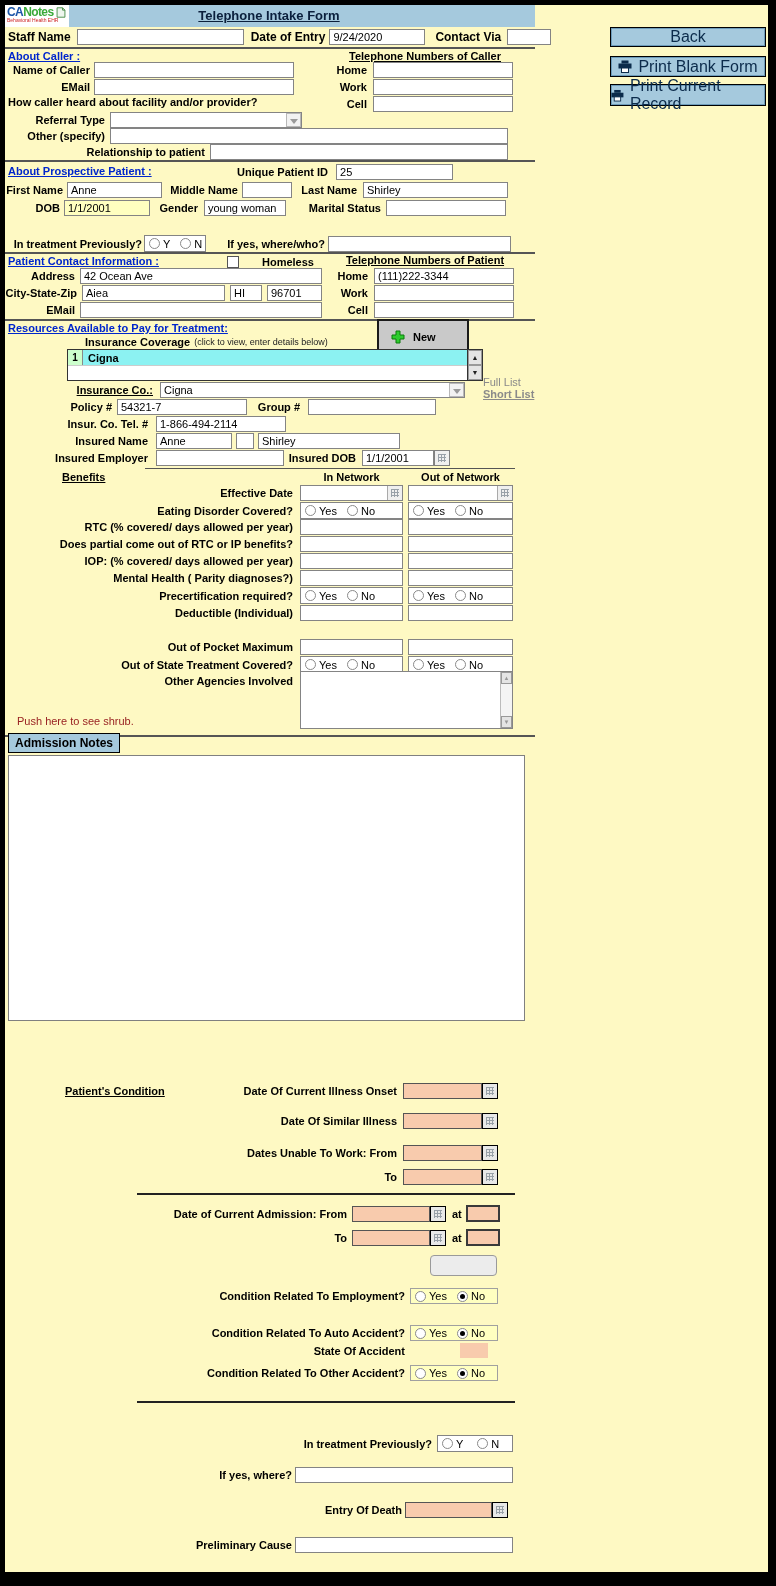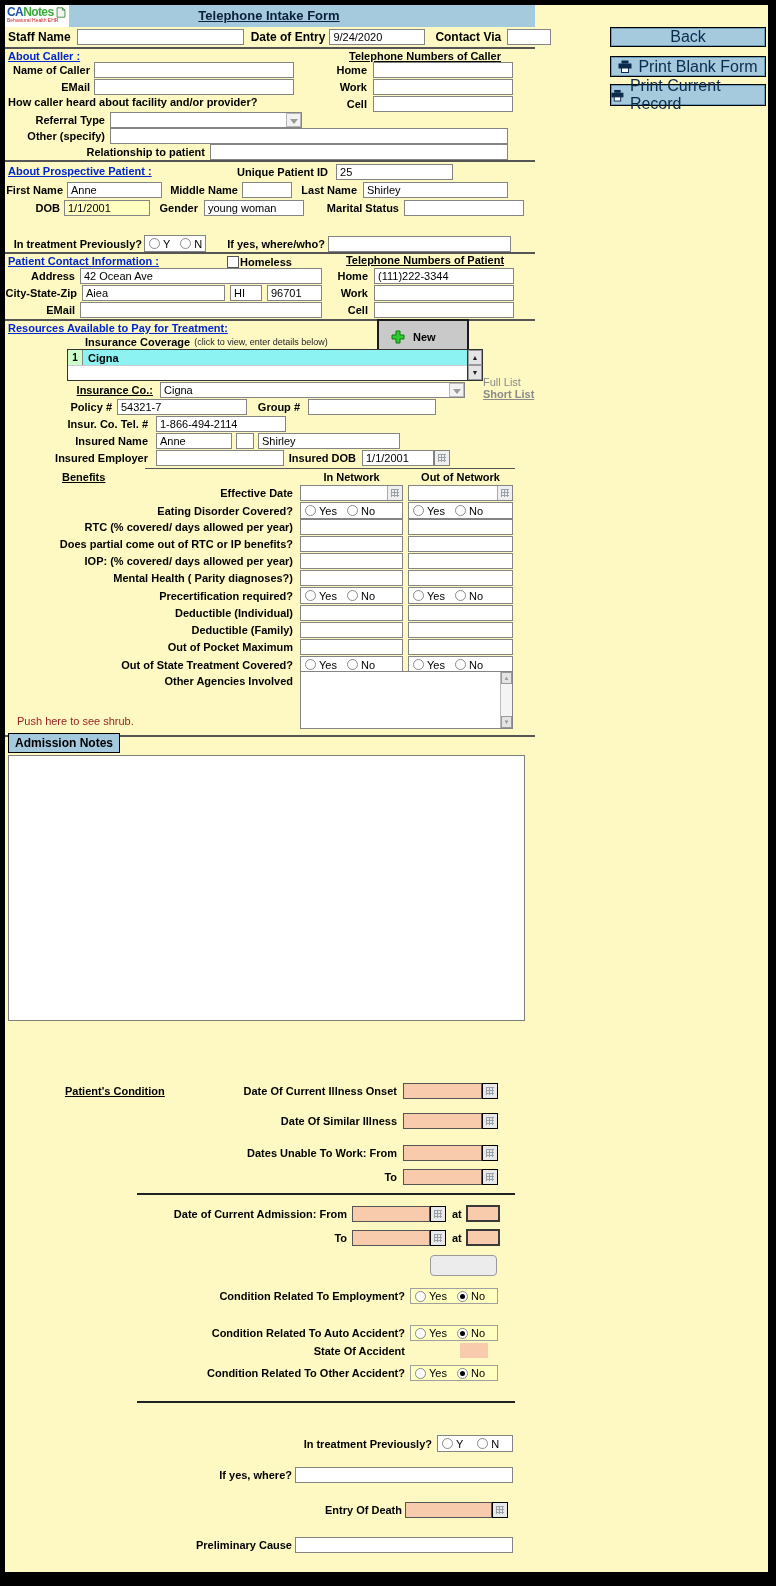--- a/index.html
+++ b/index.html
@@ -164,21 +164,21 @@
     <span class="lr" style="width:70px;margin-left:6px">Middle Name</span>
     <input class="in" style="width: 50px; margin-left: 4px;" value="">
     <span class="lr" style="width:57px;margin-left:8px">Last Name</span>
     <input class="in" style="width: 145px; margin-left: 6px;" value="Shirley">
     </div>
 
   <div class="row" style="left:0;top:195px">
     <span class="lr" style="width:55px">DOB</span>
     <input class="in" style="width: 86px; margin-left: 4px; background: rgb(255, 255, 192);" value="1/1/2001">
     <span class="lr" style="width:42px;margin-left:6px">Gender</span>
-    <input class="in" style="width: 100px; margin-left: 6px;" value="young woman">
+    <input class="in" style="width: 82px; margin-left: 6px;" value="young woman">
     <span class="lr" style="width:77px;margin-left:18px">Marital Status</span>
     <input class="in" style="width: 120px; margin-left: 5px;" value="">
     </div>
 
 
   <div class="row" style="left:0;top:230px">
     <span class="lr" style="width:137px">In treatment Previously?</span>
     <span class="rbox" style="width:62px;margin-left:2px">
       <span class="radio"></span>
         <span class="rl">Y</span>
@@ -189,21 +189,21 @@
     <input class="in" style="width: 183px; margin-left: 3px;" value="">
     </div>
 
   <div class="hr" style="left:0;top:247px;width:530px"></div>
 
   <div class="row" style="left:3px;top:250px">
       <span class="link">Patient Contact Information :</span>
     </div>
   <div class="row" style="left:222px;top:251px">
       <span class="cb"></span>
-    <span class="lb" style="margin-left:1px">Homeless</span>
+    <span class="lb" style="margin-left:23px">Homeless</span>
     </div>
   <div class="hu" style="position:absolute;left:330px;top:249px;width:180px;text-align:center">Telephone Numbers of Patient</div>
 
   <div class="row" style="left:0;top:263px">
       <span class="lr" style="width:70px">Address</span>
     <input class="in" style="width: 242px; margin-left: 5px;" value="42 Ocean Ave">
     </div>
   <div class="row" style="left:0;top:280px">
       <span class="lr" style="width:72px">City-State-Zip</span>
     <input class="in" style="width: 143px; margin-left: 5px;" value="Aiea">
@@ -361,25 +361,20 @@
       <span class="radio"></span>
         <span>No</span>
       </span>
     </div>
 
   <div class="row" style="left:0;top:600px">
       <span class="lr" style="width:288px">Deductible (Individual)</span>
     <input class="in" style="width: 103px; margin-left: 7px;">
     <input class="in" style="width: 105px; margin-left: 5px;">
     </div>
-  <div class="row" style="left:0;top:617px">
-      <span class="lr" style="width:288px">Deductible (Family)</span>
-    <input class="in" style="width: 103px; margin-left: 7px;">
-    <input class="in" style="width: 105px; margin-left: 5px;">
-    </div>
   <div class="row" style="left:0;top:634px">
       <span class="lr" style="width:288px">Out of Pocket Maximum</span>
     <input class="in" style="width: 103px; margin-left: 7px;">
     <input class="in" style="width: 105px; margin-left: 5px;">
     </div>
 
   <div class="row" style="left:0;top:651px">
       <span class="lr" style="width:288px">Out of State Treatment Covered?</span>
     <span class="rbox" style="width:103px;margin-left:7px">
       <span class="radio"></span>

